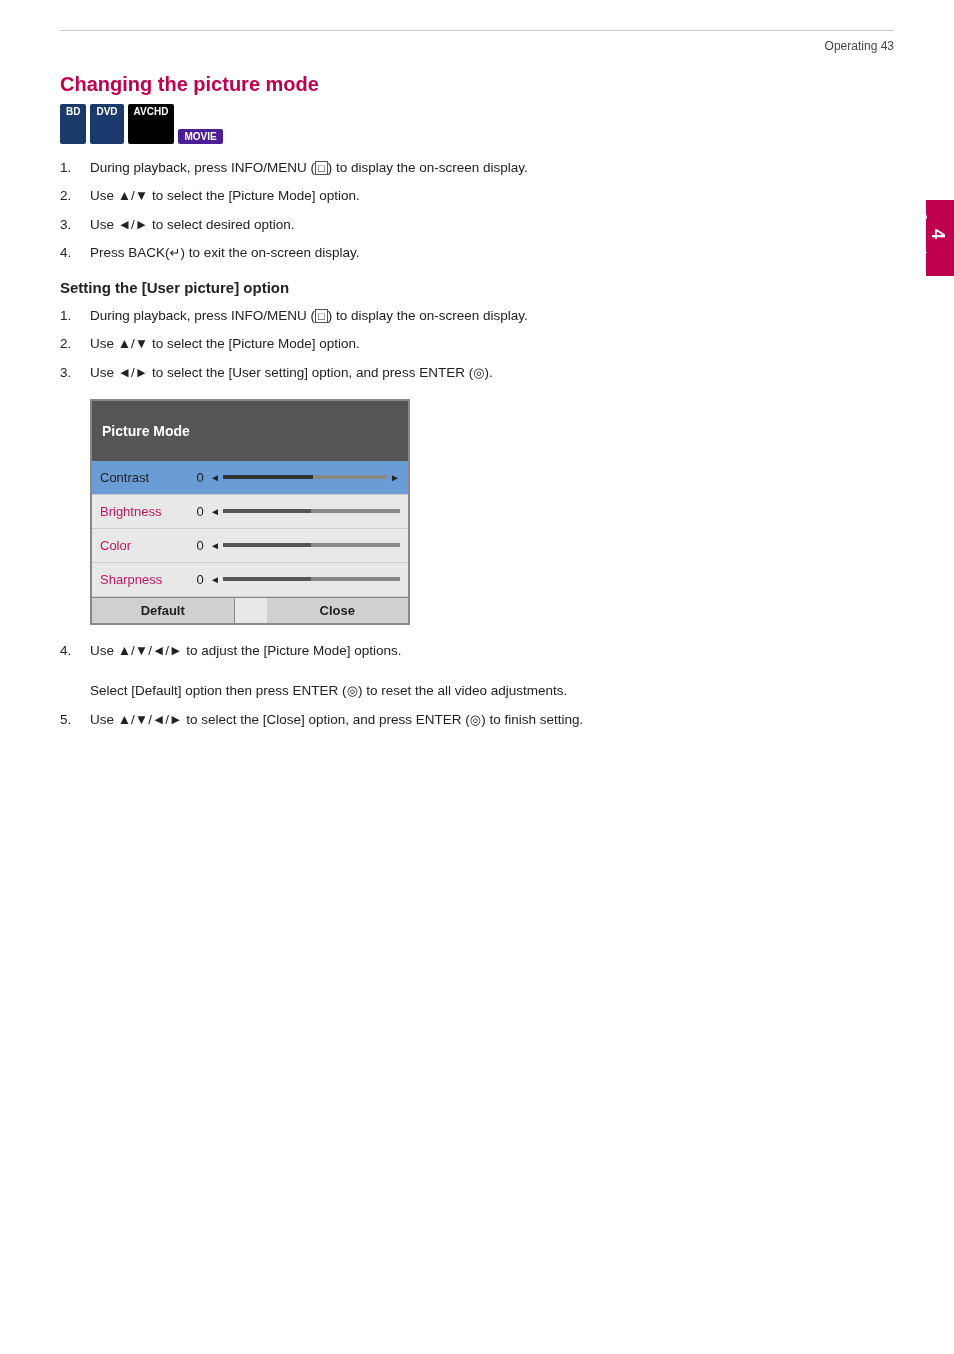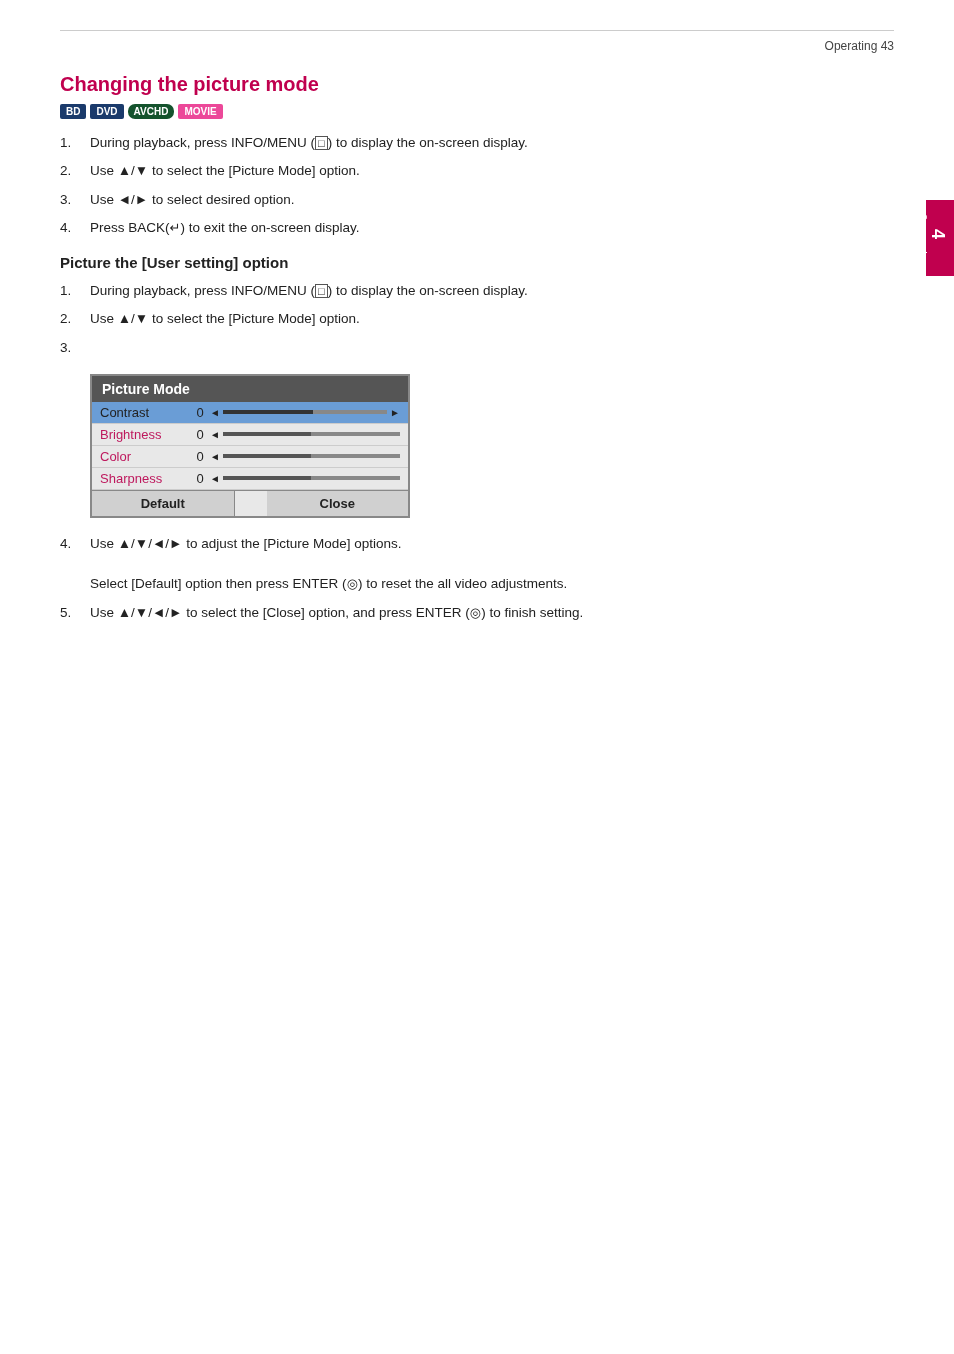--- a/index.html
+++ b/index.html
@@ -81,22 +81,22 @@
     }
     .badge {
       font-size: 10px;
       font-weight: bold;
       color: white;
       padding: 2px 6px;
       border-radius: 2px;
     }
     .badge-bd { background: #1a3a6b; }
     .badge-dvd { background: #1a3a6b; }
-    .badge-avchd { background: #14532d; border-radius: 7px; }
-    .badge-movie { background: #ec4899; }
+    .badge-avchd { background: #000000; }
+    .badge-movie { background: #4c1d95; margin-top: 25px; }
 
     
     .body-text {
       font-size: 13.5px;
       line-height: 1.5;
       margin-bottom: 12px;
       color: #222;
     }
 
     
@@ -131,26 +131,26 @@
       border: 2px solid #888;
       width: 320px;
       margin: 16px 0 16px 30px;
       background: #e8e8e8;
     }
     .dialog-title-bar {
       background: #555;
       color: white;
       font-size: 14px;
       font-weight: bold;
-      padding: 5px 10px;
+      padding: 22px 10px;
     }
     .dialog-row {
       display: flex;
       align-items: center;
-      padding: 3px 8px;
+      padding: 9px 8px;
       background: #e8e8e8;
       border-bottom: 1px solid #ccc;
       justify-content: space-between;
     }
     .dialog-row.active {
       background: #6a9dd6;
     }
     .dialog-row-label {
       width: 90px;
       font-size: 13px;
@@ -244,33 +244,34 @@
     <li>
       <span class="list-num">3.</span>
       <span>Use ◄/► to select desired option.</span>
     </li>
     <li>
       <span class="list-num">4.</span>
       <span>Press BACK(<span style="font-size:13px;">↵</span>) to exit the on-screen display.</span>
     </li>
   </ol>
 
-  <div class="sub-title">Picture the [User setting] option</div>
+  <div class="sub-title">Setting the [User picture] option</div>
 
   <ol class="numbered-list">
     <li>
       <span class="list-num">1.</span>
       <span>During playback, press INFO/MENU (<span style="border:1px solid #555; padding:0 2px; font-size:11px;">□</span>) to display the on-screen display.</span>
     </li>
     <li>
       <span class="list-num">2.</span>
       <span>Use ▲/▼ to select the [Picture Mode] option.</span>
     </li>
     <li>
       <span class="list-num">3.</span>
+      <span>Use ◄/► to select the [User setting] option, and press ENTER (<span style="font-size:13px;">◎</span>).</span>
     </li>
   </ol>
 
   <div class="dialog-box">
     <div class="dialog-title-bar">Picture Mode</div>
 
     <div class="dialog-row active">
       <span class="dialog-row-label">Contrast</span>
       <span class="dialog-row-value">0</span>
       <div class="slider-container">

